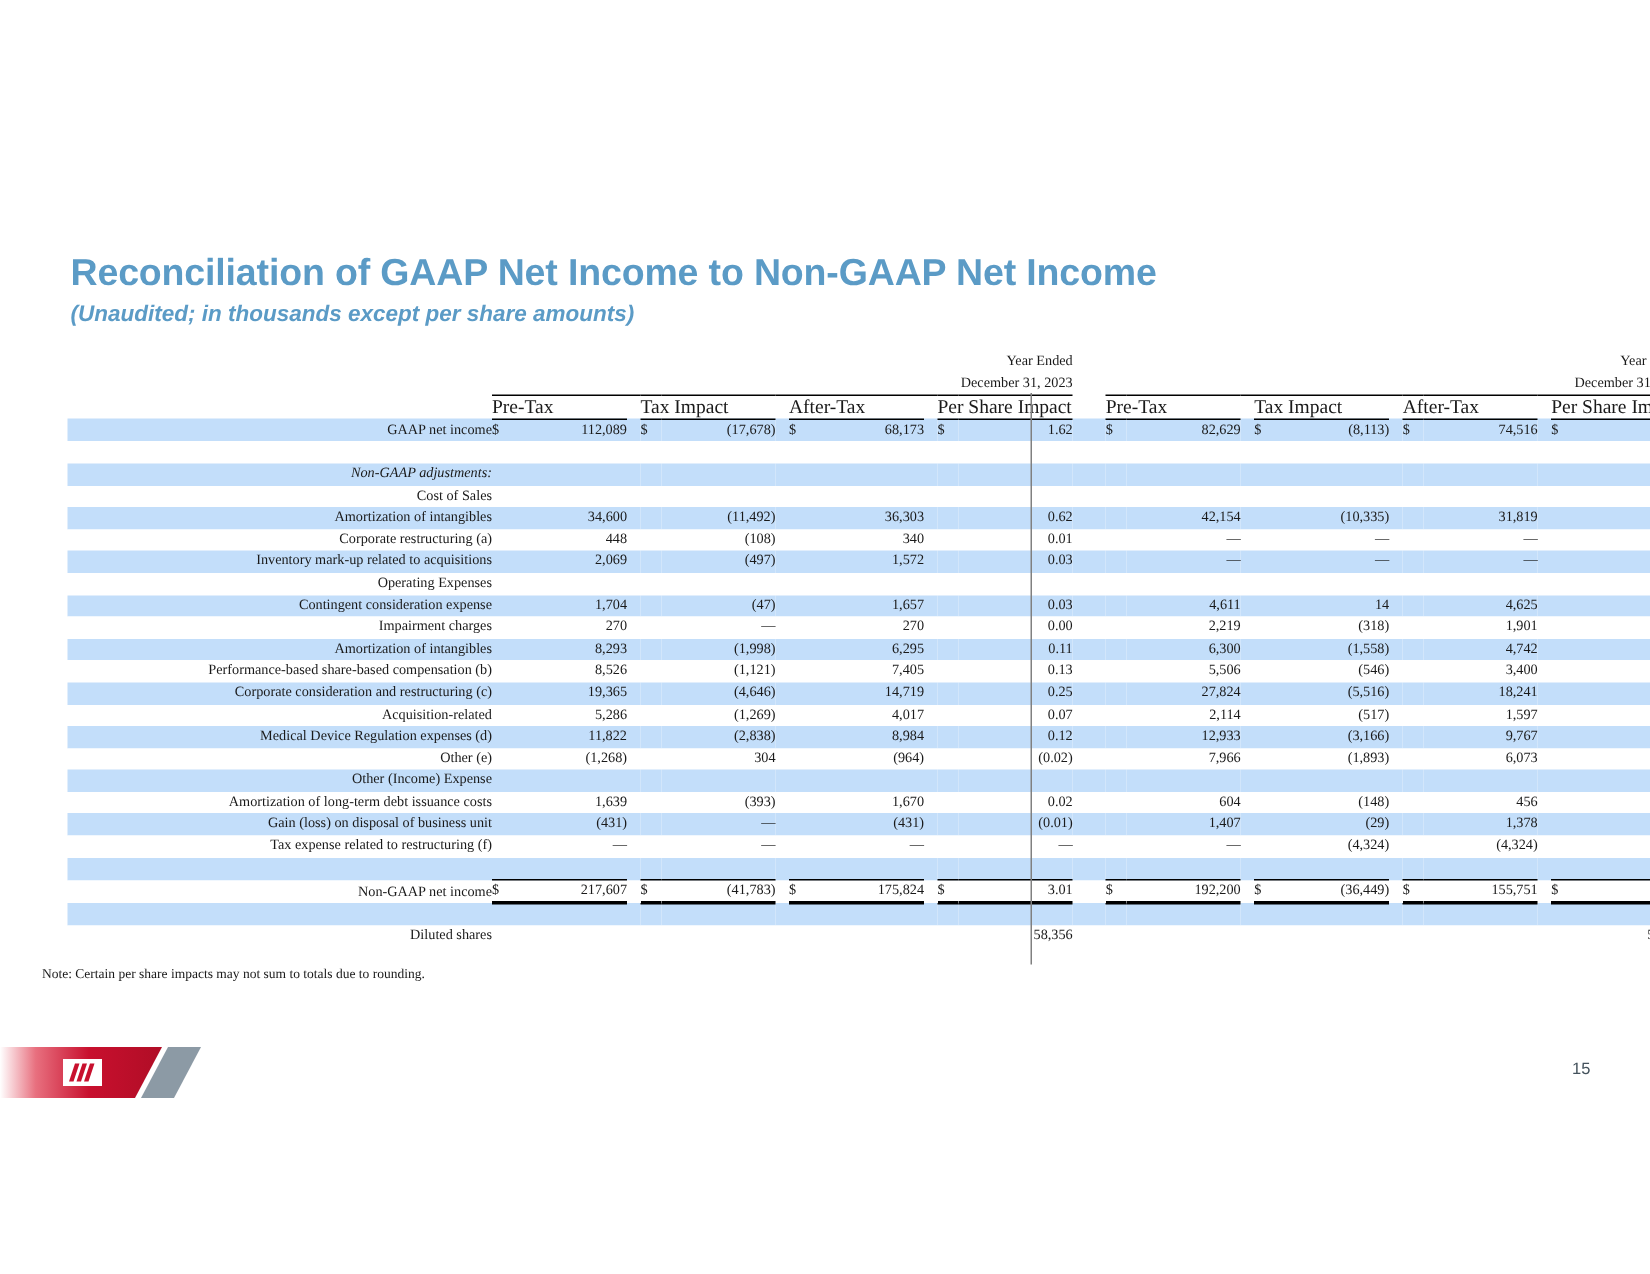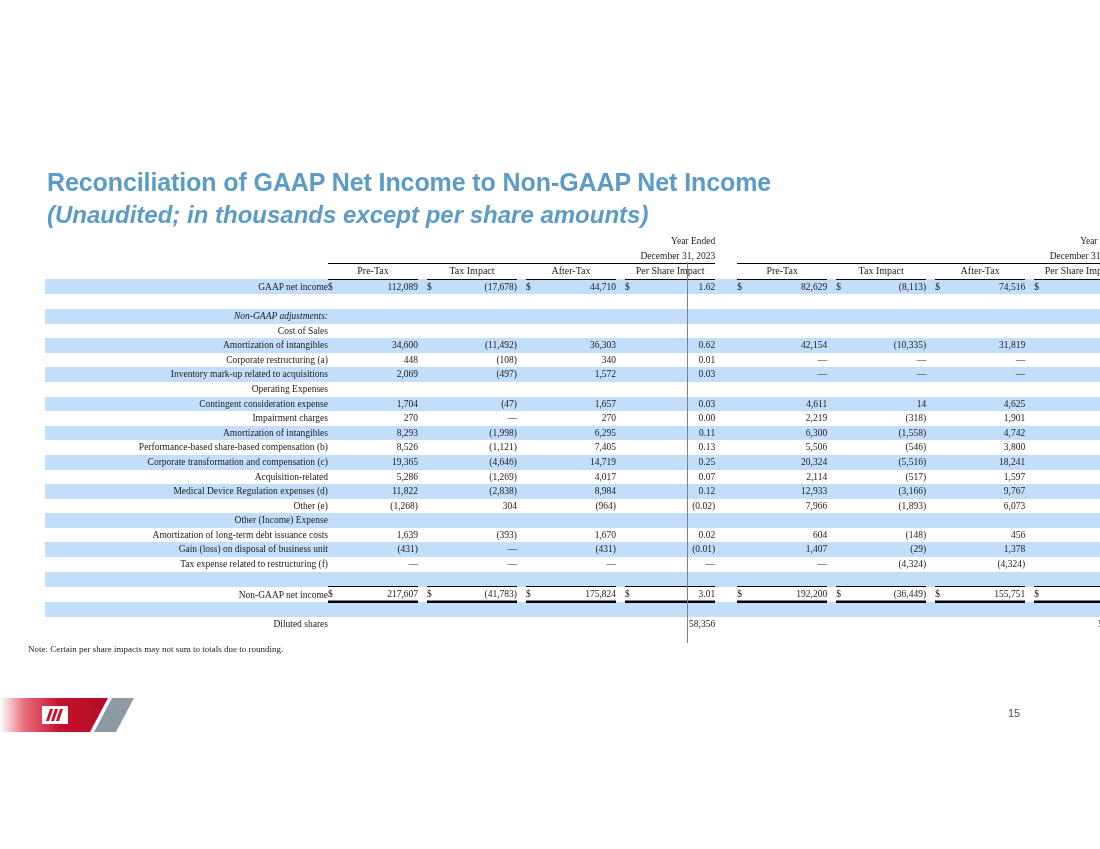--- a/index.html
+++ b/index.html
@@ -34,21 +34,21 @@
     font-family: "Liberation Sans", sans-serif;
     font-size: 25px;
     font-weight: bold;
     color: #5b9bc6;
     letter-spacing: -0.1px;
     line-height: 1.18;
     white-space: nowrap;
   }
   .slide-subtitle {
     font-family: "Liberation Sans", sans-serif;
-    font-size: 24px;
+    font-size: 15px;
     font-weight: bold;
     font-style: italic;
     color: #5b9bc6;
     line-height: 1.2;
     margin-top: 3px;
     white-space: nowrap;
   }
 
   
   .table-wrap {
@@ -111,22 +111,22 @@
   
   .hdr-center {
     text-align: right;
     font-size: 9.5px;
     white-space: nowrap;
   }
   td.hdr-rule {
     border-bottom: 1.1px solid #000000;
   }
   td.colhdr {
-    text-align: center;
-    font-size: 10px;
+    text-align: left;
+    font-size: 13px;
     border-bottom: 1.1px solid #000000;
     white-space: nowrap;
     padding-bottom: 0px;
   }
 
   
   td.top-rule { border-top: 1.3px solid #000; }
   td.dbl-rule {
     border-bottom: 1.3px double #000;
     box-shadow: inset 0 -4px 0 -2.6px #000;
@@ -161,21 +161,21 @@
     height: 44px;
   }
   .logo-shape {
     position: absolute;
     left: 0; top: 0;
     width: 140px;
     height: 44px;
   }
   .page-num {
     position: absolute;
-    left: 1008px;
+    left: 1048px;
     top: 707px;
     font-family: "Liberation Sans", sans-serif;
     font-size: 11px;
     color: #44525c;
   }
 </style>
 </head>
 <body>
 
 <div class="slide">
@@ -251,21 +251,21 @@
       <tbody id="fin-body">
           <tr class="band">
             <td class="lbl ind0">GAAP net income</td>
             <td class="cur">$</td>
             <td class="num">112,089</td>
             <td>&nbsp;</td>
             <td class="cur">$</td>
             <td class="num">(17,678)</td>
             <td>&nbsp;</td>
             <td class="cur">$</td>
-            <td class="num">44,710</td>
+            <td class="num">68,173</td>
             <td>&nbsp;</td>
             <td class="cur">$</td>
             <td class="num">1.62</td>
             <td></td>
             <td class="cur">$</td>
             <td class="num">82,629</td>
             <td>&nbsp;</td>
             <td class="cur">$</td>
             <td class="num">(8,113)</td>
             <td>&nbsp;</td>
@@ -549,41 +549,41 @@
             <td class="cur">&nbsp;</td>
             <td class="num">0.13</td>
             <td></td>
             <td class="cur">&nbsp;</td>
             <td class="num">5,506</td>
             <td>&nbsp;</td>
             <td class="cur">&nbsp;</td>
             <td class="num">(546)</td>
             <td>&nbsp;</td>
             <td class="cur">&nbsp;</td>
-            <td class="num">3,800</td>
+            <td class="num">3,400</td>
             <td>&nbsp;</td>
             <td class="cur">&nbsp;</td>
             <td class="num">0.09</td>
           </tr>
           <tr class="band">
-            <td class="lbl ind2">Corporate transformation and compensation (c)</td>
+            <td class="lbl ind2">Corporate consideration and restructuring (c)</td>
             <td class="cur">&nbsp;</td>
             <td class="num">19,365</td>
             <td>&nbsp;</td>
             <td class="cur">&nbsp;</td>
             <td class="num">(4,646)</td>
             <td>&nbsp;</td>
             <td class="cur">&nbsp;</td>
             <td class="num">14,719</td>
             <td>&nbsp;</td>
             <td class="cur">&nbsp;</td>
             <td class="num">0.25</td>
             <td></td>
             <td class="cur">&nbsp;</td>
-            <td class="num">20,324</td>
+            <td class="num">27,824</td>
             <td>&nbsp;</td>
             <td class="cur">&nbsp;</td>
             <td class="num">(5,516)</td>
             <td>&nbsp;</td>
             <td class="cur">&nbsp;</td>
             <td class="num">18,241</td>
             <td>&nbsp;</td>
             <td class="cur">&nbsp;</td>
             <td class="num">0.32</td>
           </tr>

